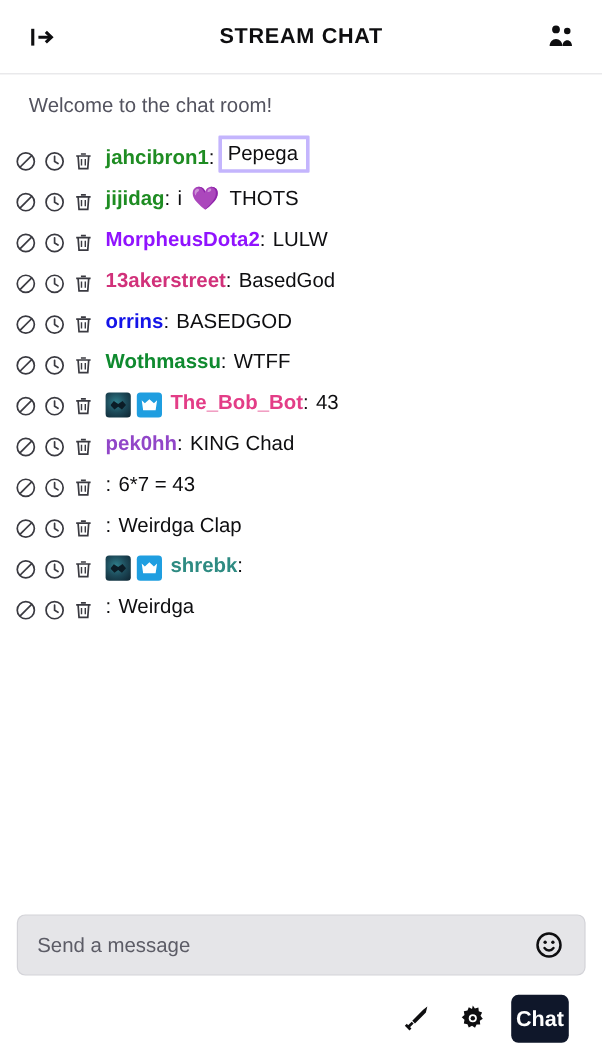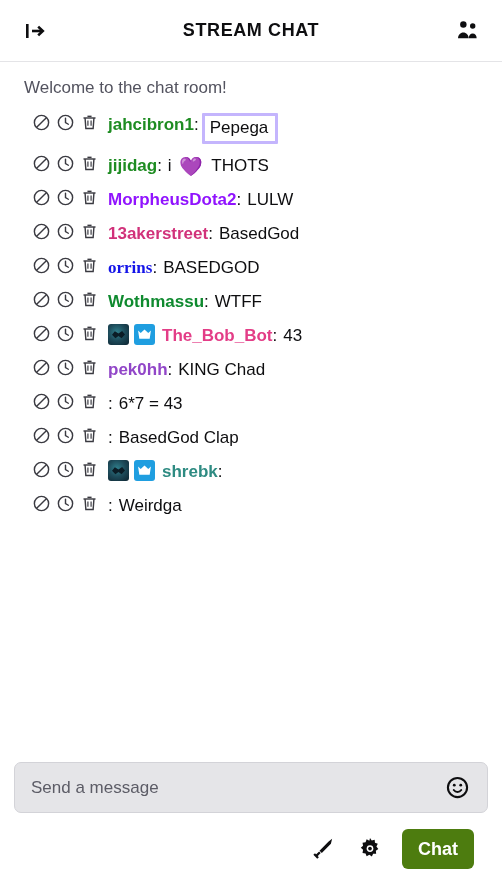--- a/index.html
+++ b/index.html
@@ -60,22 +60,22 @@
     padding: 14px 0 0 0;
     box-sizing: border-box;
   }
   .welcome-line {
     font-size: 17px;
     color: #53535f;
     padding: 2px 20px 10px 24px;
   }
   .msg-row {
     display: flex;
-    align-items: flex-start;
-    padding: 5px 20px 5px 32px;
+    align-items: flex-end;
+    padding: 5px 20px 5px 12px;
     font-size: 17px;
     line-height: 24px;
     color: #0e0e10;
     flex-wrap: nowrap;
     position: relative;
   }
   .mod-icons {
     display: flex;
     align-items: center;
     gap: 5px;
@@ -198,27 +198,27 @@
   .action-icon {
     width: 30px;
     height: 30px;
     display: flex;
     align-items: center;
     justify-content: center;
     cursor: pointer;
     color: #0e0e10;
   }
   .chat-send-btn {
-    background: #4d7c0f;
+    background: #0f172a;
     color: #ffffff;
     font-size: 18px;
     font-weight: bold;
     border: none;
     border-radius: 6px;
-    padding: 9px 16px;
+    padding: 9px 4px;
     cursor: pointer;
     font-family: "Liberation Sans", sans-serif;
     line-height: 22px;
   }
 </style>
 </head>
 <body>
 
 <div class="chat-shell">
 
@@ -378,21 +378,21 @@
             </div>
             <div class="mod-icon">
               <svg width="19" height="19" viewBox="0 0 24 24" fill="none">
                 <path d="M4.4 6.3h15.2" stroke="currentColor" stroke-width="1.8"></path>
                 <path d="M9.4 4.2h5.2" stroke="currentColor" stroke-width="1.8"></path>
                 <path d="M6.4 6.3l1 13.2h9.2l1-13.2" stroke="currentColor" stroke-width="1.8" fill="none"></path>
                 <path d="M10 9.6v6.6M14 9.6v6.6" stroke="currentColor" stroke-width="1.5"></path>
               </svg>
             </div>
           </div>
-          <span class="uname" style="color: rgb(20, 20, 232); font-family: Liberation Serif, serif;">orrins</span>
+          <span class="uname" style="color: rgb(20, 20, 232);">orrins</span>
           <span class="colon">:</span>
           <span class="msg-text">
             <span>BASEDGOD</span>
           </span>
         </div>
         <div class="msg-row">
           <div class="mod-icons">
             <div class="mod-icon">
               <svg width="19" height="19" viewBox="0 0 24 24" fill="none">
                 <circle cx="12" cy="12" r="9" stroke="currentColor" stroke-width="1.8"></circle>
@@ -532,21 +532,21 @@
               <svg width="19" height="19" viewBox="0 0 24 24" fill="none">
                 <path d="M4.4 6.3h15.2" stroke="currentColor" stroke-width="1.8"></path>
                 <path d="M9.4 4.2h5.2" stroke="currentColor" stroke-width="1.8"></path>
                 <path d="M6.4 6.3l1 13.2h9.2l1-13.2" stroke="currentColor" stroke-width="1.8" fill="none"></path>
                 <path d="M10 9.6v6.6M14 9.6v6.6" stroke="currentColor" stroke-width="1.5"></path>
               </svg>
             </div>
           </div>
           <span class="colon">:</span>
           <span class="msg-text">
-            <span>BasedGod Clap</span>
+            <span>Weirdga Clap</span>
           </span>
         </div>
         <div class="msg-row">
           <div class="mod-icons">
             <div class="mod-icon">
               <svg width="19" height="19" viewBox="0 0 24 24" fill="none">
                 <circle cx="12" cy="12" r="9" stroke="currentColor" stroke-width="1.8"></circle>
                 <path d="M5.6 18.4L18.4 5.6" stroke="currentColor" stroke-width="1.8"></path>
               </svg>
             </div>

